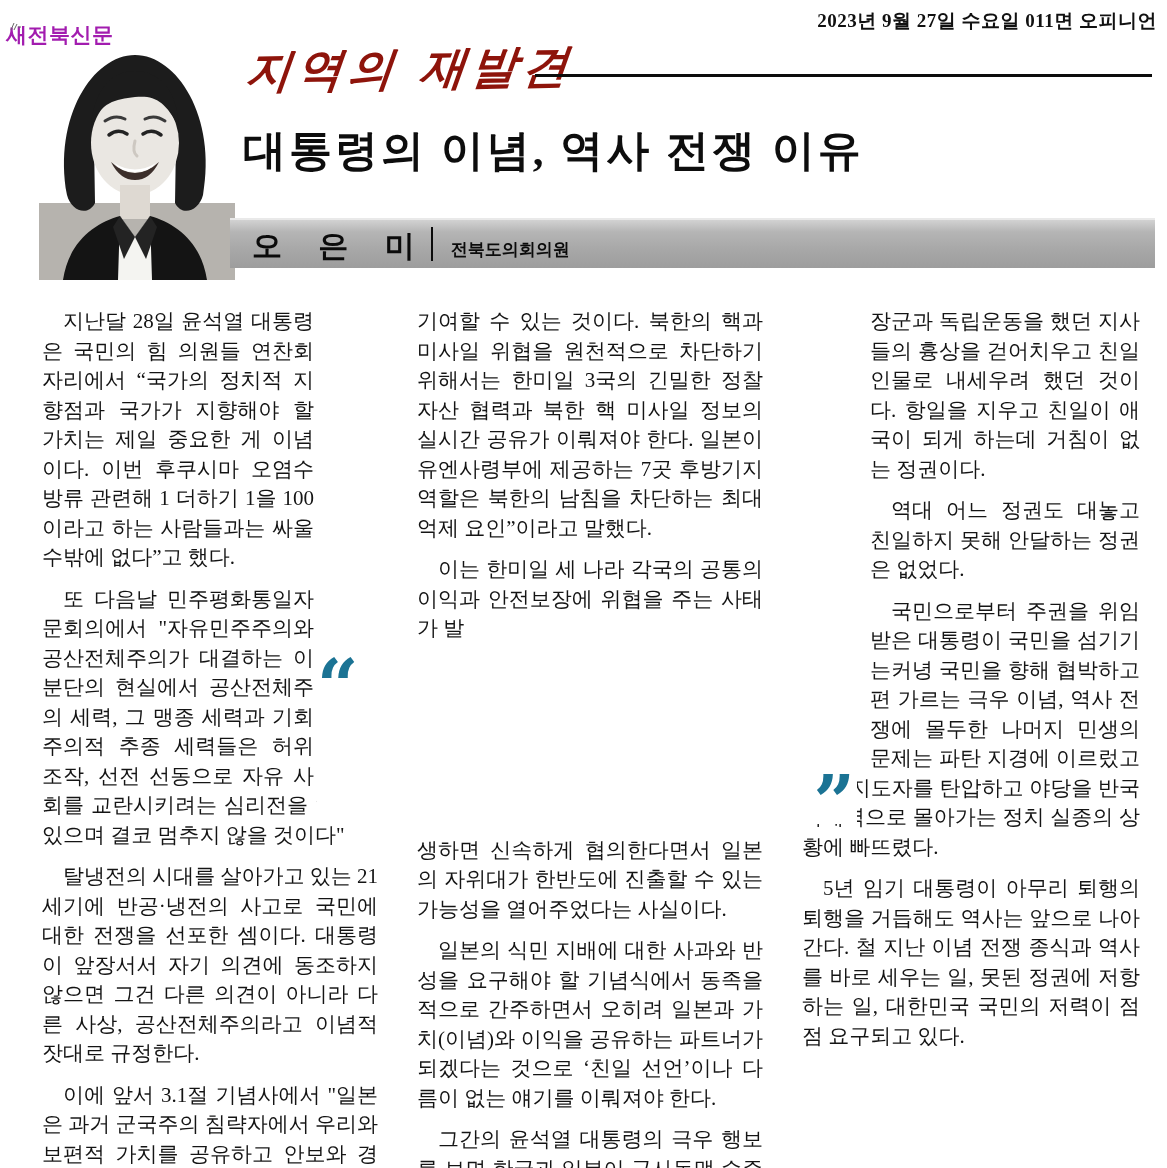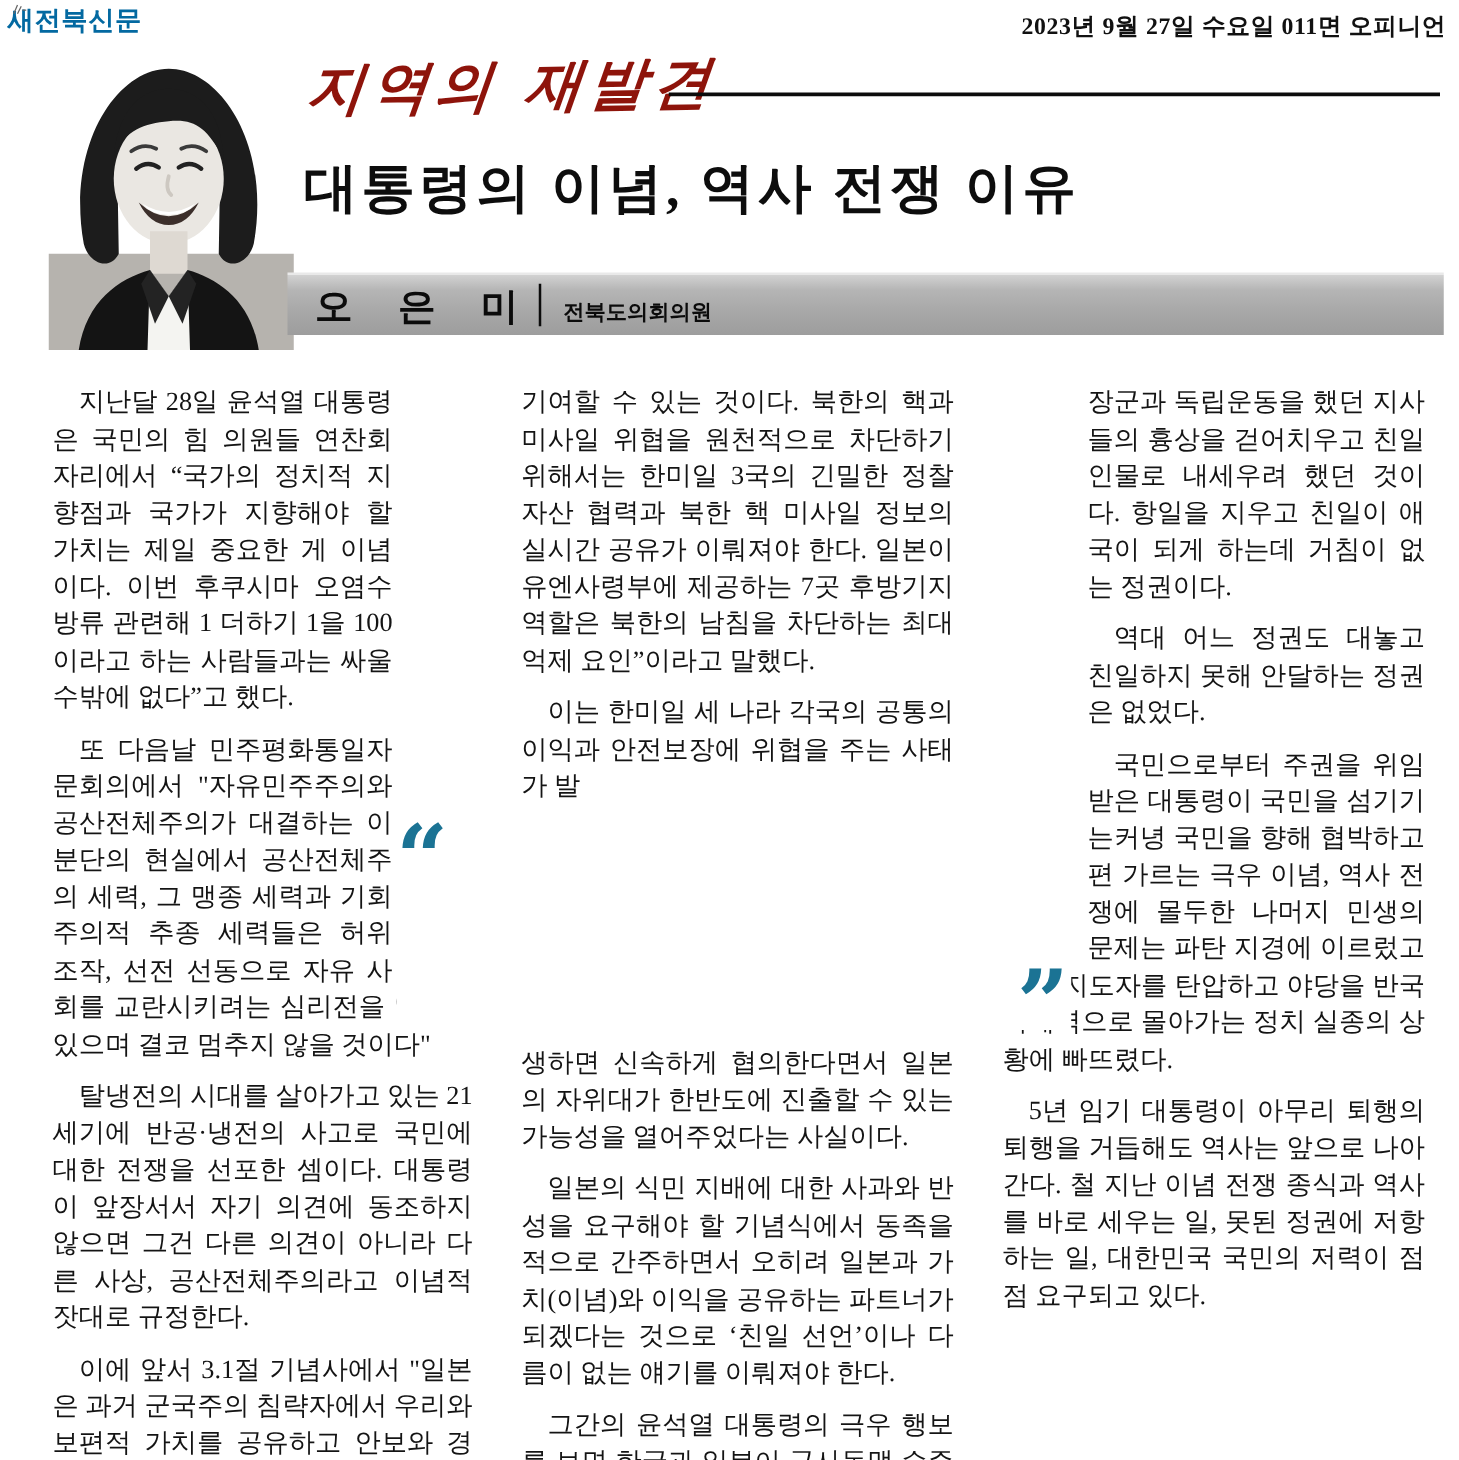--- a/index.html
+++ b/index.html
@@ -6,23 +6,23 @@
   .page{
     position:relative;
     width:1167px;height:1168px;
     background:#fff;
     overflow:hidden;
     font-family:"Liberation Serif","DejaVu Serif",serif;
     color:#121212;
   }
   
   .logo{
-    position:absolute;left:6px;top:2px;
+    position:absolute;left:6px;top:21px;
     font-family:"Liberation Sans","DejaVu Sans",sans-serif;
-    font-weight:900;font-size:21px;letter-spacing:0.5px;color:#0369a1;
+    font-weight:900;font-size:21px;letter-spacing:0.5px;color:#a21caf;
   }
   .logo-mark{position:absolute;left:4px;top:1px;color:#666;font-size:8px;line-height:1;}
   .dateline{
     position:absolute;right:10px;top:8px;
     font-family:"Liberation Serif","DejaVu Serif",serif;
     font-weight:700;font-size:19px;color:#111;letter-spacing:0.5px;
   }
   
   .photo{position:absolute;left:25px;top:45px;width:220px;height:235px;}
   

